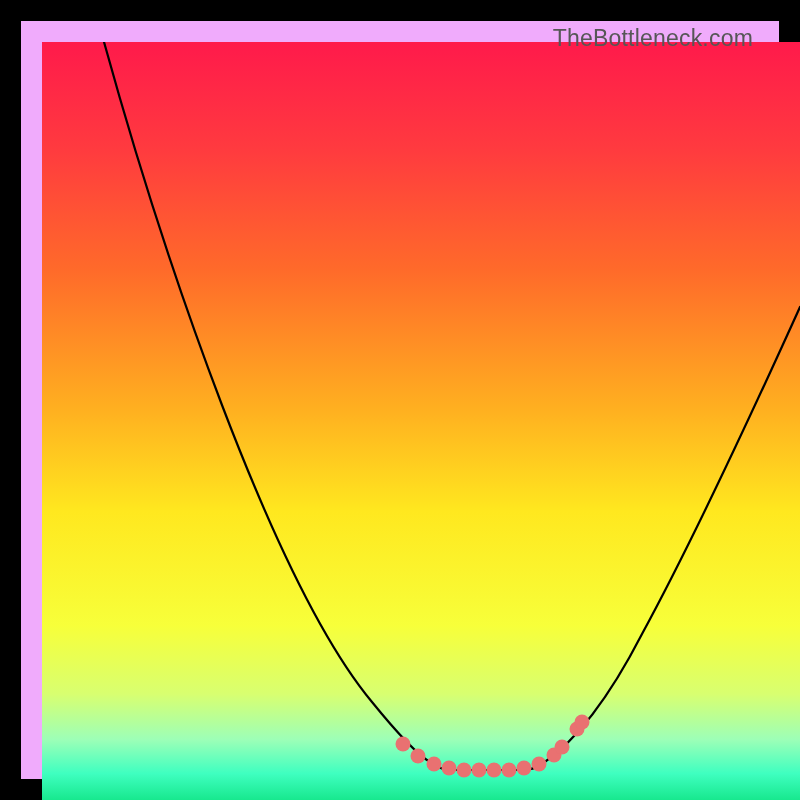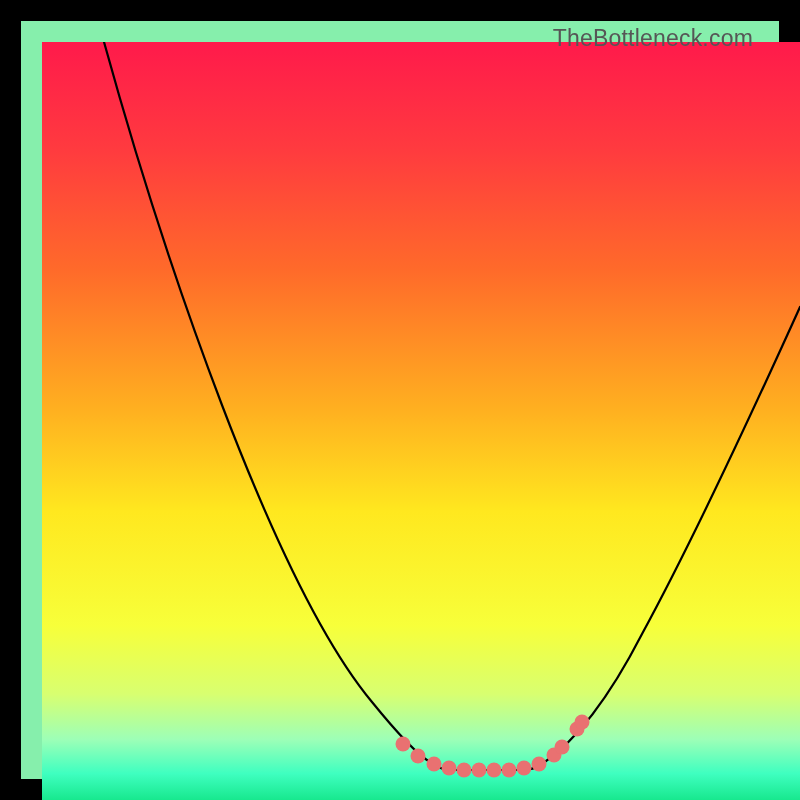--- a/index.html
+++ b/index.html
@@ -12,21 +12,21 @@
     font-family: Arial, Helvetica, sans-serif;
   }
   .frame {
     position: absolute;
     top: 0;
     left: 0;
     width: 800px;
     height: 800px;
     box-sizing: border-box;
     border: 21px solid #000000;
-    background: #86efac;
+    background: #f0abfc;
   }
   .plot-area {
     position: absolute;
     top: 21px;
     left: 21px;
     width: 758px;
     height: 758px;
     overflow: hidden;
   }
   .watermark {

